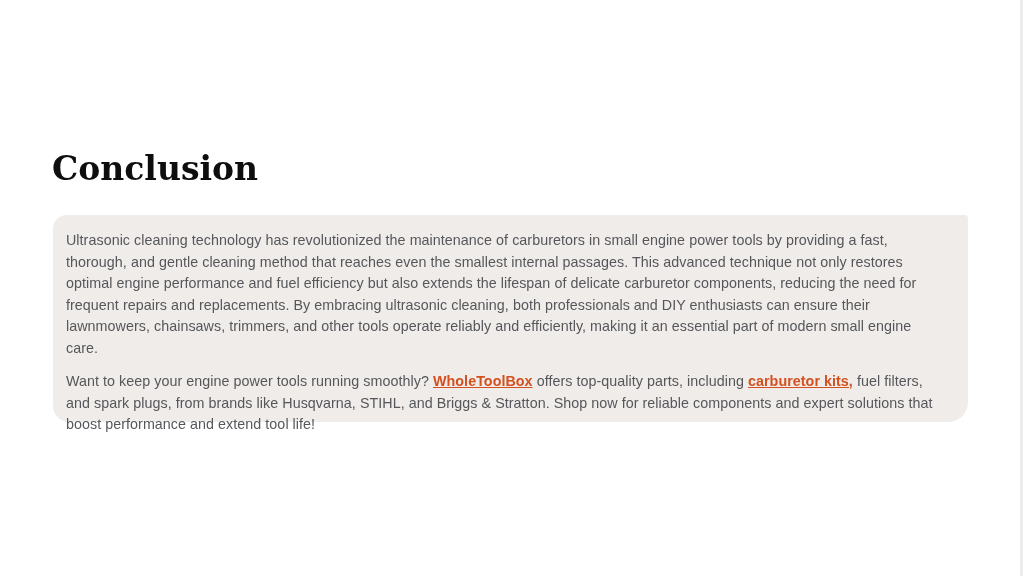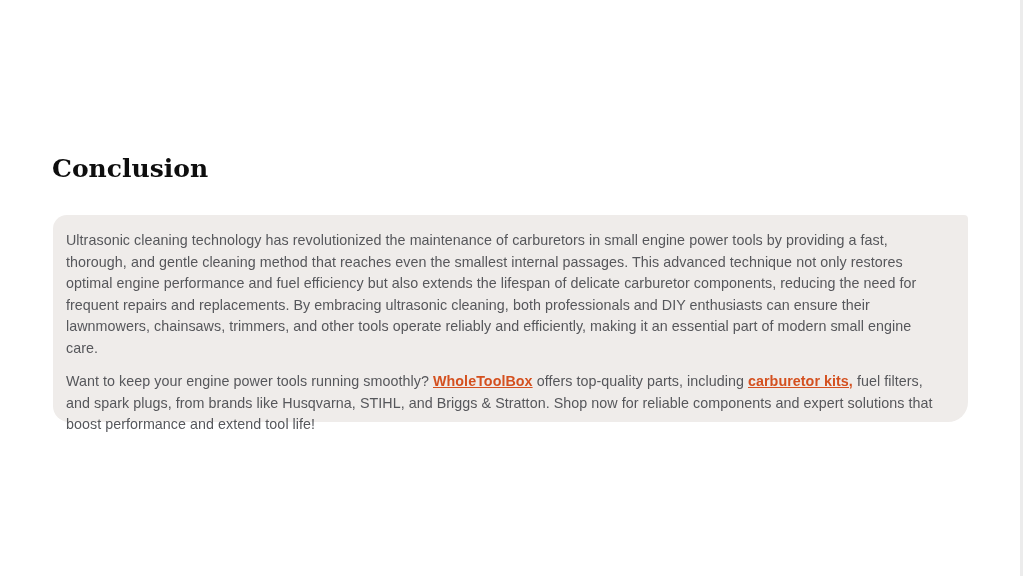--- a/index.html
+++ b/index.html
@@ -19,21 +19,21 @@
     height: 576px;
     background: #ececec;
   }
   .heading {
     position: absolute;
     left: 52px;
     top: 150px;
     margin: 0;
     font-family: "DejaVu Serif", "Liberation Serif", serif;
     font-weight: 700;
-    font-size: 25px;
+    font-size: 33px;
     line-height: 38px;
     color: #0e0e0e;
   }
   .conclusion-box {
     position: absolute;
     left: 53px;
     top: 215px;
     width: 915px;
     height: 207px;
     box-sizing: border-box;

